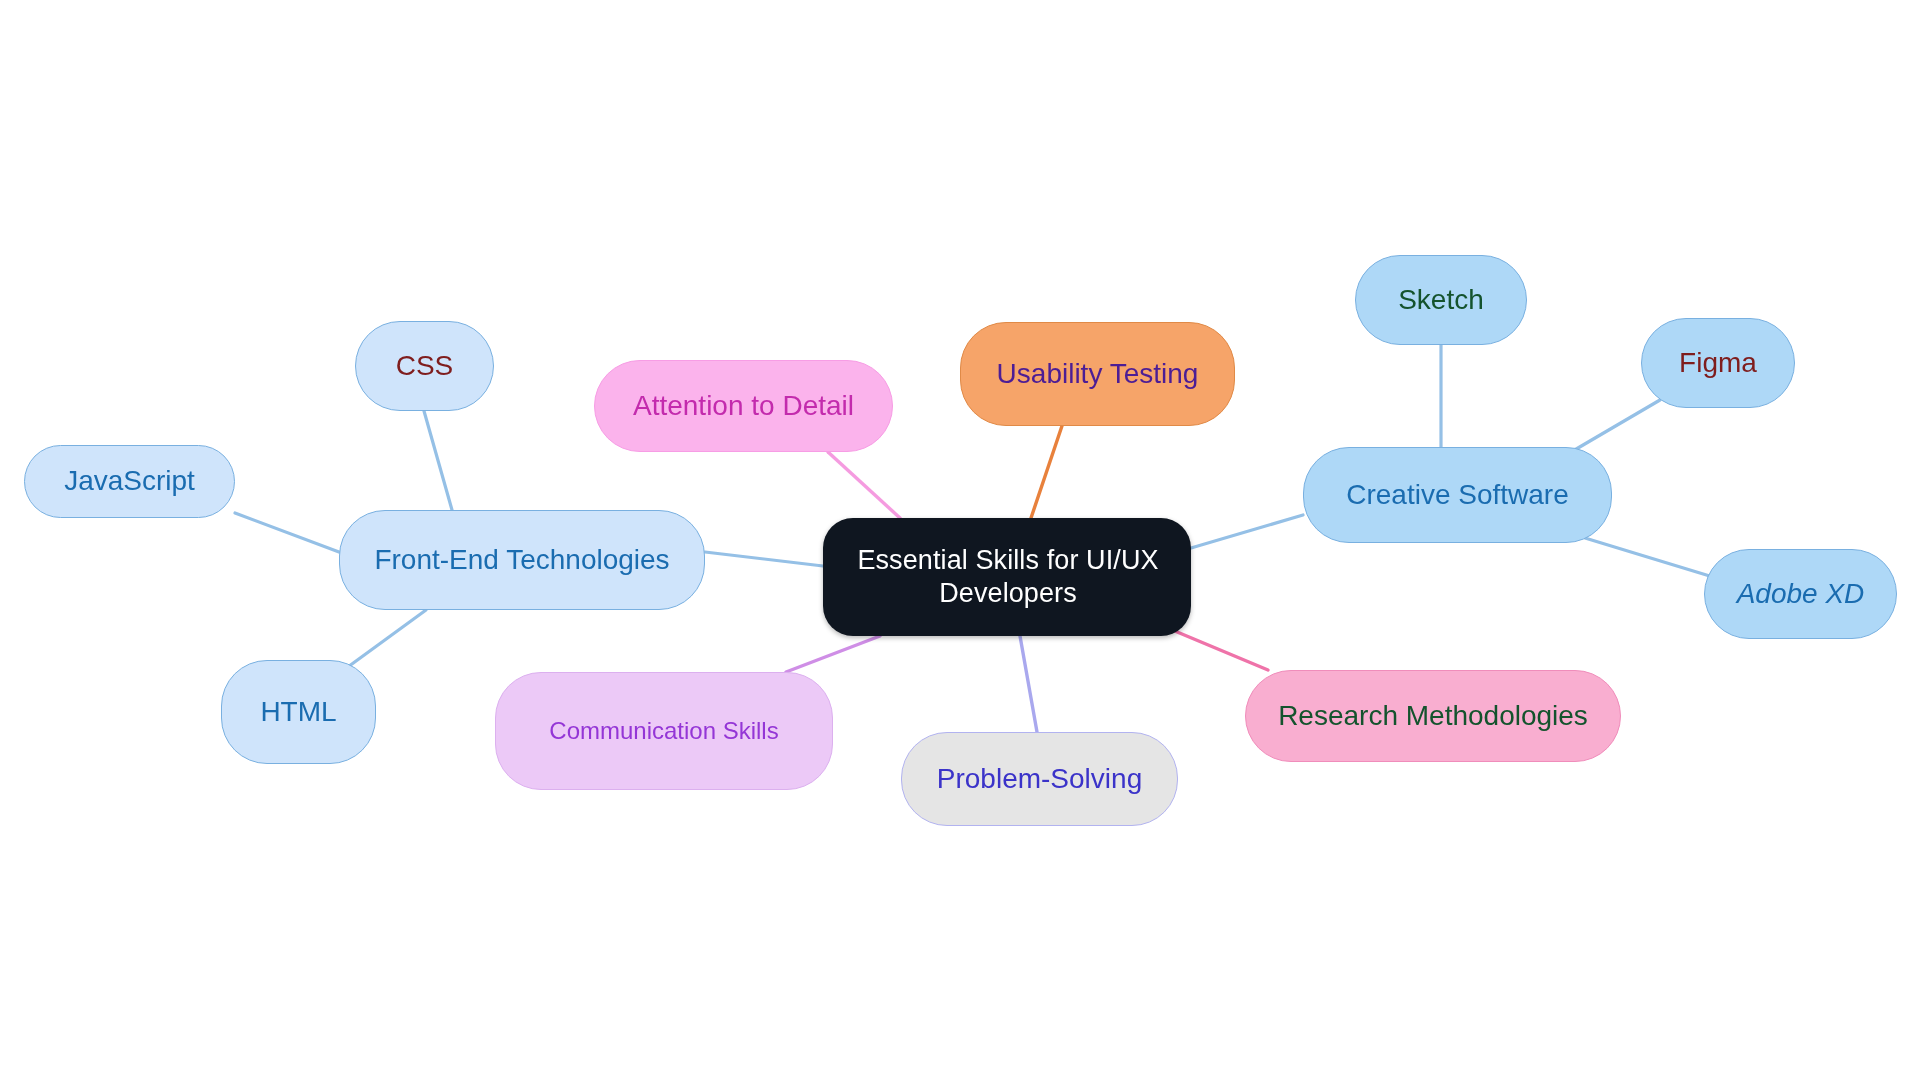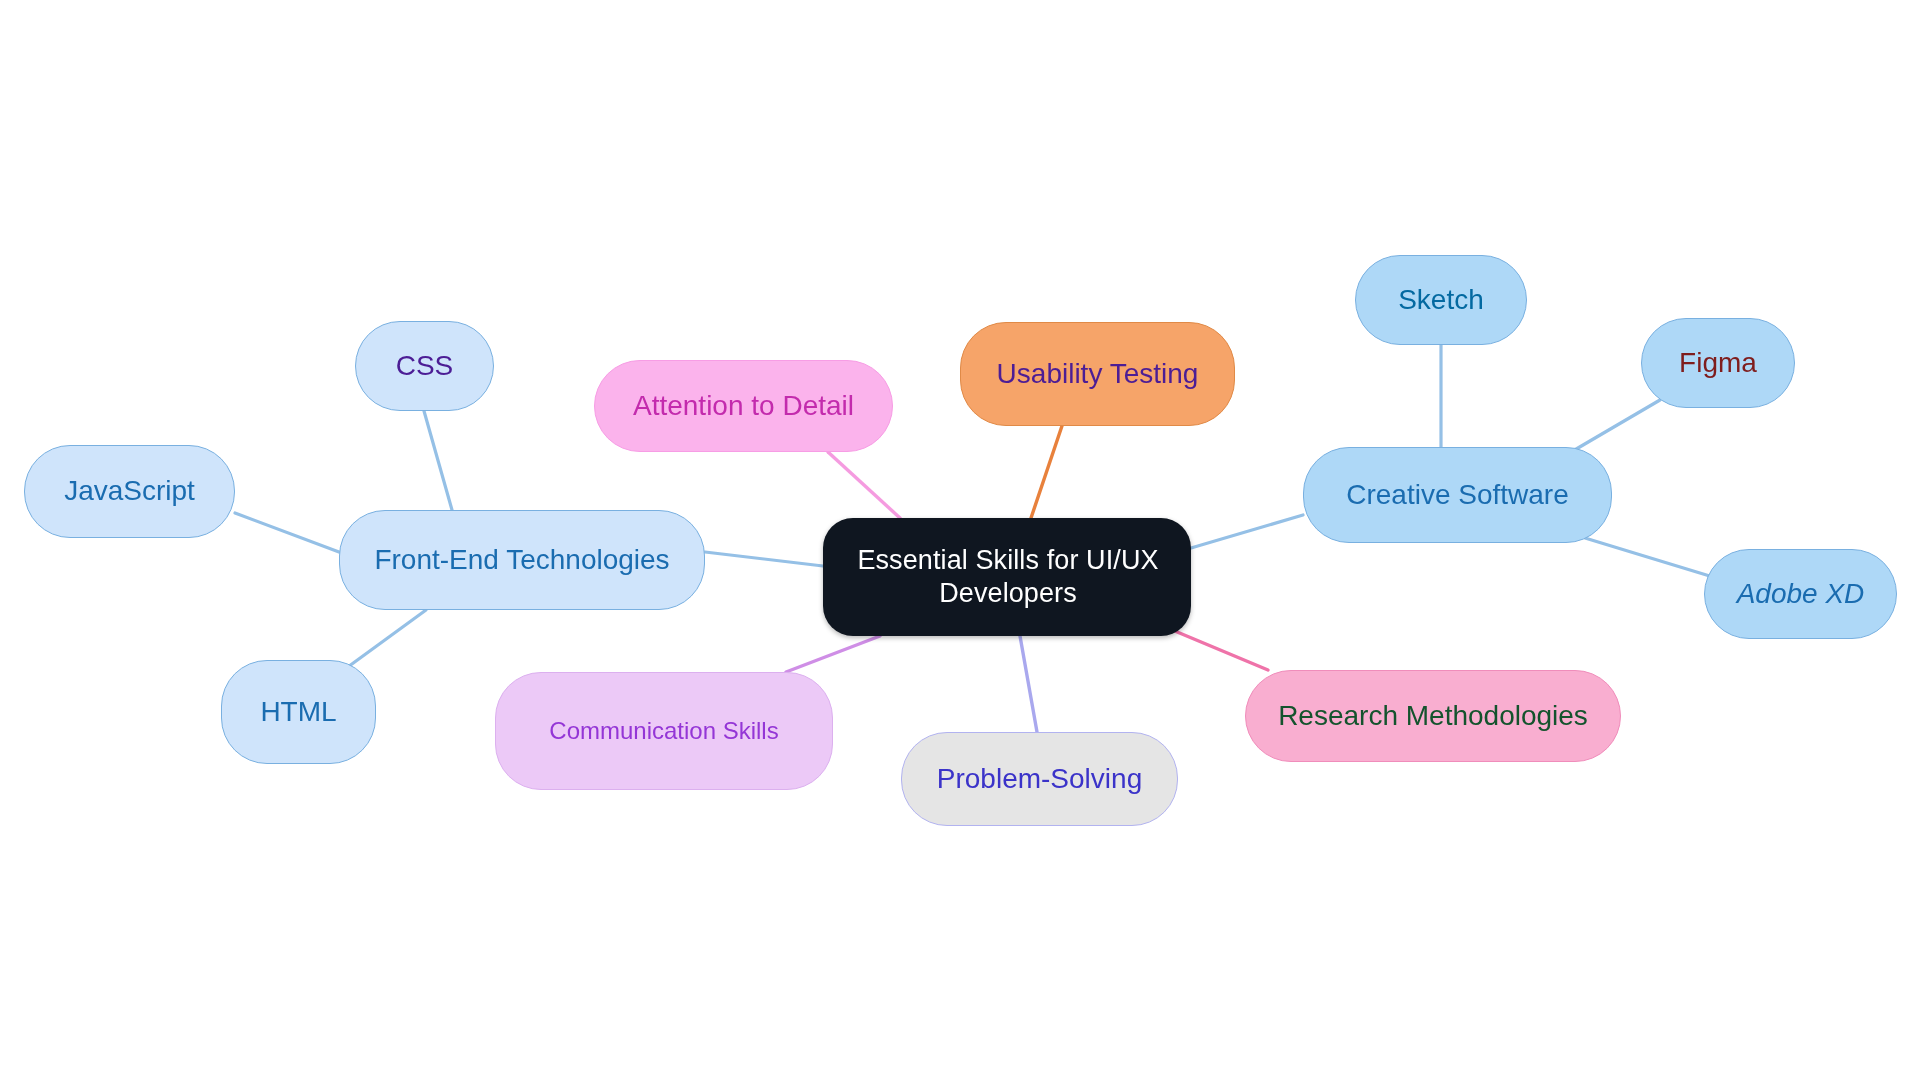--- a/index.html
+++ b/index.html
@@ -77,37 +77,37 @@
 
   <div class="node node-root" style="left: 823px; top: 518px; width: 368px; height: 118px; background: rgb(15, 22, 32); border-color: rgb(15, 22, 32); color: rgb(255, 255, 255); font-size: 27px; padding-left: 16px;">
     <span class="node-label">Essential Skills for UI/UX
 Developers</span>
   </div>
 
   <div class="node" style="left: 339px; top: 510px; width: 366px; height: 100px; background: rgb(207, 228, 251); border-color: rgb(121, 176, 224); color: rgb(26, 108, 176); font-size: 28px;">
     <span class="node-label">Front-End Technologies</span>
   </div>
 
-  <div class="node" style="left: 24px; top: 445px; width: 211px; height: 93px; background: rgb(207, 228, 251); border-color: rgb(121, 176, 224); color: rgb(26, 108, 176); font-size: 28px;">
+  <div class="node" style="left: 24px; top: 445px; width: 211px; height: 73px; background: rgb(207, 228, 251); border-color: rgb(121, 176, 224); color: rgb(26, 108, 176); font-size: 28px;">
     <span class="node-label">JavaScript</span>
   </div>
 
-  <div class="node" style="left: 355px; top: 321px; width: 139px; height: 90px; background: rgb(207, 228, 251); border-color: rgb(121, 176, 224); color: #4c1d95; font-size: 28px;">
+  <div class="node" style="left: 355px; top: 321px; width: 139px; height: 90px; background: rgb(207, 228, 251); border-color: rgb(121, 176, 224); color: #7f1d1d; font-size: 28px;">
     <span class="node-label">CSS</span>
   </div>
 
   <div class="node" style="left: 221px; top: 660px; width: 155px; height: 104px; background: rgb(207, 228, 251); border-color: rgb(121, 176, 224); color: rgb(26, 108, 176); font-size: 28px;">
     <span class="node-label">HTML</span>
   </div>
 
   <div class="node" style="left: 1303px; top: 447px; width: 309px; height: 96px; background: rgb(174, 216, 247); border-color: rgb(121, 176, 224); color: rgb(26, 108, 176); font-size: 28px;">
     <span class="node-label">Creative Software</span>
   </div>
 
-  <div class="node" style="left: 1355px; top: 255px; width: 172px; height: 90px; background: rgb(174, 216, 247); border-color: rgb(121, 176, 224); color: #0369a1; font-size: 28px;">
+  <div class="node" style="left: 1355px; top: 255px; width: 172px; height: 90px; background: rgb(174, 216, 247); border-color: rgb(121, 176, 224); color: #14532d; font-size: 28px;">
     <span class="node-label">Sketch</span>
   </div>
 
   <div class="node" style="left: 1641px; top: 318px; width: 154px; height: 90px; background: rgb(174, 216, 247); border-color: rgb(121, 176, 224); color: #7f1d1d; font-size: 28px;">
     <span class="node-label">Figma</span>
   </div>
 
   <div class="node" style="left: 1704px; top: 549px; width: 193px; height: 90px; background: rgb(174, 216, 247); border-color: rgb(121, 176, 224); color: rgb(26, 108, 176); font-size: 28px; font-style: italic;">
     <span class="node-label">Adobe XD</span>
   </div>

